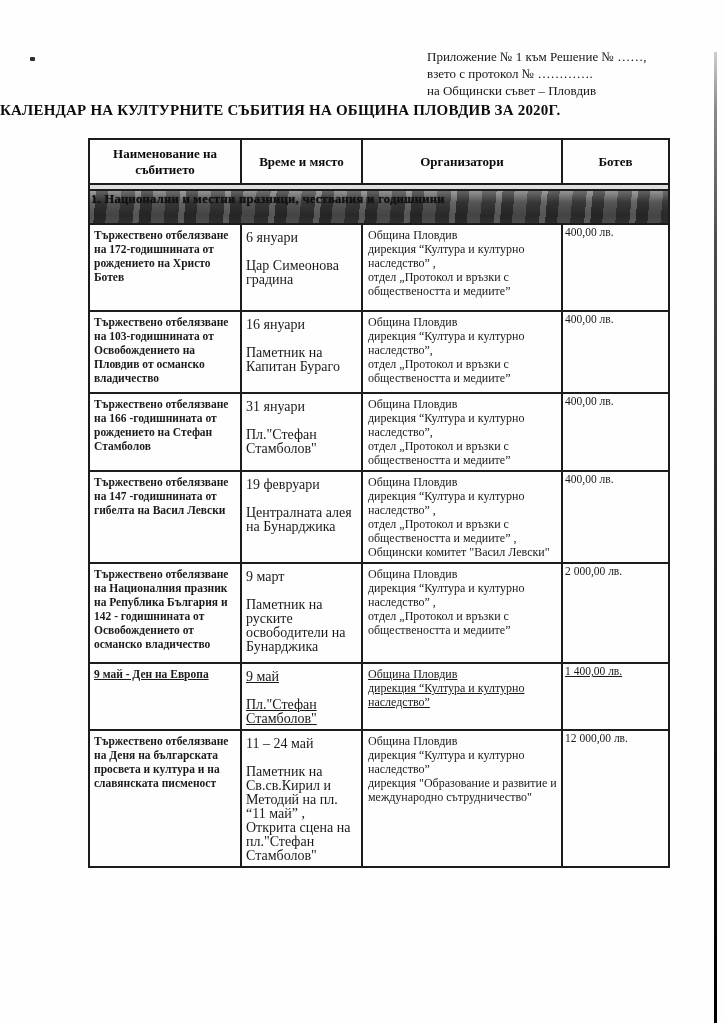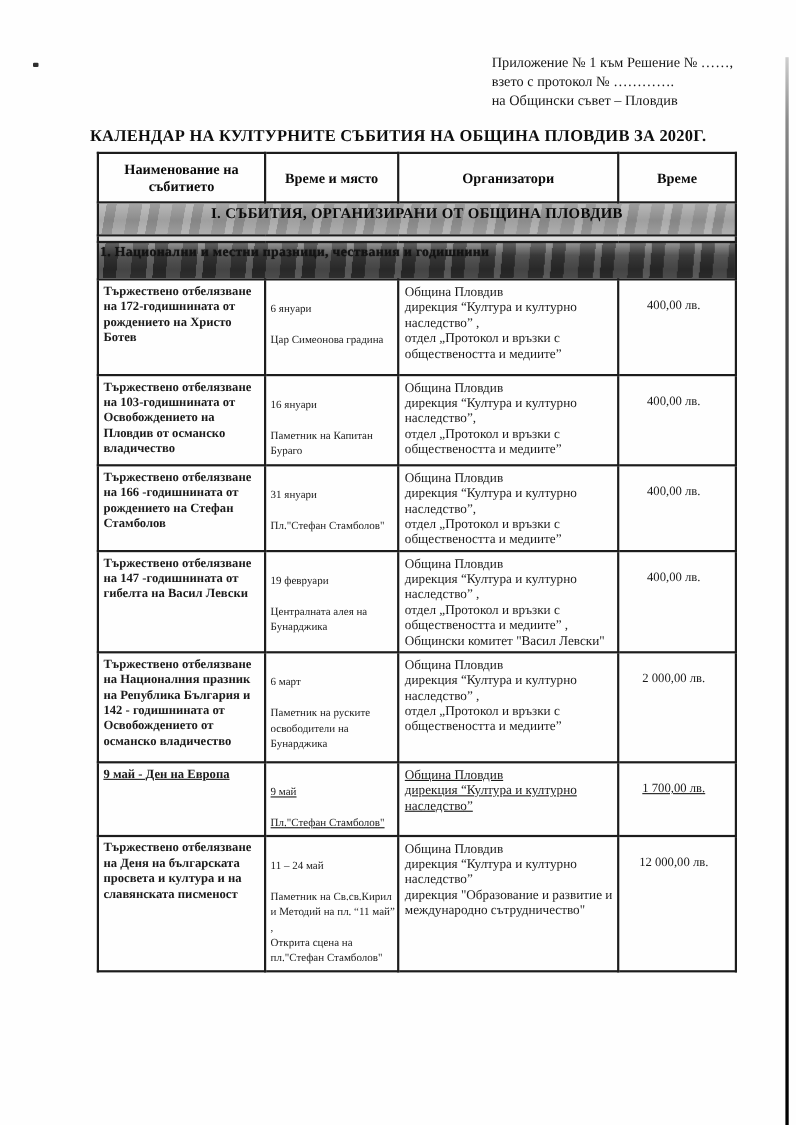--- a/index.html
+++ b/index.html
@@ -7,24 +7,24 @@
     position:relative;width:724px;height:1023px;background:#fefefe;
     font-family:"Liberation Serif",serif;color:#1a1a1a;overflow:hidden;
   }
   .speck{position:absolute;left:30px;top:57px;width:5px;height:4px;background:#2f2f2f;border-radius:1px;}
   .scan-edge{
     position:absolute;left:714px;top:52px;width:3px;height:971px;
     background:linear-gradient(180deg,#cfcfcf 0%,#8a8a8a 6%,#4a4a4a 20%,#2b2b2b 45%,#111 75%,#000 100%);
   }
   .doc-ref{
     position:absolute;left:427px;top:48px;font-size:13px;line-height:17px;
-    white-space:pre-line;color:#161616;margin-left:20px;
+    white-space:pre-line;color:#161616;
   }
   .title{
-    position:absolute;left:0;top:116px;width:724px;margin:0;text-align:center;
+    position:absolute;left:0;top:102px;width:724px;margin:0;
     font-size:15px;font-weight:bold;letter-spacing:.2px;color:#0d0d0d;font-family:Liberation Serif, serif;
   }
   table.cal{
     position:absolute;left:88px;top:138px;width:580px;table-layout:fixed;
     border-collapse:collapse;
   }
   table.cal th,table.cal td{
     border:2px solid #1c1c1c;vertical-align:top;white-space:pre-line;
     overflow:hidden;
   }
@@ -42,23 +42,23 @@
   tr.bandgap td{height:4px;background:#dedede;padding:0;}
   td.band2{
     height:30px;vertical-align:middle;text-align:left;
     font-size:12.5px;font-weight:bold;color:#141414;letter-spacing:.3px;
     text-shadow:0 0 1px rgba(0,0,0,.85);
     background:
       repeating-linear-gradient(95deg,rgba(255,255,255,.16) 0 6px,rgba(0,0,0,.30) 6px 18px,rgba(255,255,255,.08) 18px 31px,rgba(0,0,0,.22) 31px 45px),
       linear-gradient(180deg,#8b8b8b,#474747 35%,#343434 75%,#3d3d3d);
   }
   table.cal tbody td.c-name{font-weight:bold;padding:3px 2px 3px 4px;font-size:11.5px;line-height:14px;}
-  table.cal tbody td.c-time{padding:20px 2px 3px 4px;font-size:10px;line-height:14px;}
+  table.cal tbody td.c-time{padding:6px 2px 3px 4px;font-size:14px;line-height:14px;}
   table.cal tbody td.c-org {padding:3px 3px 3px 5px;font-size:12px;line-height:14px;}
-  table.cal tbody td.c-sum {padding:16px 8px 3px 2px;font-size:11.5px;line-height:14px;text-align:center;}
+  table.cal tbody td.c-sum {padding:0 8px 3px 2px;font-size:11.5px;line-height:14px;text-align:left;}
   tr.r0{height:87px;} tr.r1{height:82px;} tr.r2{height:72px;} tr.r3{height:89px;}
   tr.r4{height:100px;} tr.r5{height:70px;} tr.r6{height:50px;text-decoration:underline;} tr.r7{height:123px;}
 </style>
 </head>
 <body>
 
 <div class="page">
   <div class="speck"></div>
   <div class="scan-edge"></div>
 
@@ -73,27 +73,24 @@
         <col style="width:121px">
         <col style="width:200px">
         <col style="width:107px">
     </colgroup>
     <thead>
       <tr>
         <th>Наименование на
 събитието</th>
         <th>Време и място</th>
         <th>Организатори</th>
-        <th>Време</th>
+        <th>Ботев</th>
       </tr>
     </thead>
     <tbody>
-      <tr>
-        <td colspan="4" class="band1">I. СЪБИТИЯ, ОРГАНИЗИРАНИ ОТ ОБЩИНА ПЛОВДИВ</td>
-      </tr>
       <tr class="bandgap">
         <td colspan="4"></td>
       </tr>
       <tr>
         <td colspan="4" class="band2">1. Национални и местни празници, чествания и годишнини</td>
       </tr>
 
       <tr class="r0">
         <td class="c-name">Тържествено отбелязване на 172-годишнината от рождението на Христо Ботев</td>
         <td class="c-time">6 януари
@@ -130,36 +127,36 @@
 
 Централната алея на Бунарджика</td>
         <td class="c-org">Община Пловдив
 дирекция “Култура и културно наследство” ,
 отдел „Протокол и връзки с обществеността и медиите” ,
 Общински комитет "Васил Левски"</td>
         <td class="c-sum">400,00 лв.</td>
       </tr>
       <tr class="r4">
         <td class="c-name">Тържествено отбелязване на Националния празник на Република България и 142 - годишнината от Освобождението от османско владичество</td>
-        <td class="c-time">6 март
+        <td class="c-time">9 март
 
 Паметник на руските освободители на Бунарджика</td>
         <td class="c-org">Община Пловдив
 дирекция “Култура и културно наследство” ,
 отдел „Протокол и връзки с обществеността и медиите”</td>
         <td class="c-sum">2 000,00 лв.</td>
       </tr>
       <tr class="r6">
         <td class="c-name">9 май - Ден на Европа</td>
         <td class="c-time">9 май
 
 Пл."Стефан Стамболов"</td>
         <td class="c-org">Община Пловдив
 дирекция “Култура и културно наследство”</td>
-        <td class="c-sum">1 700,00 лв.</td>
+        <td class="c-sum">1 400,00 лв.</td>
       </tr>
       <tr class="r7">
         <td class="c-name">Тържествено отбелязване на Деня на българската просвета и култура и на славянската писменост</td>
         <td class="c-time">11 – 24 май
 
 Паметник на Св.св.Кирил и Методий на пл. “11 май” ,
 Открита сцена на пл."Стефан Стамболов"</td>
         <td class="c-org">Община Пловдив
 дирекция “Култура и културно наследство”
 дирекция "Образование и развитие и международно сътрудничество"</td>

